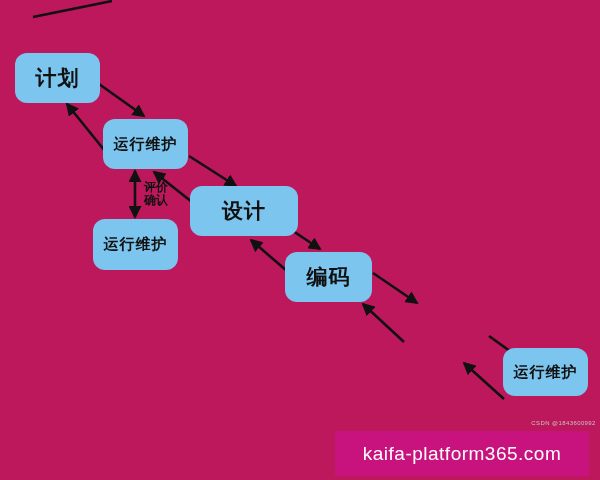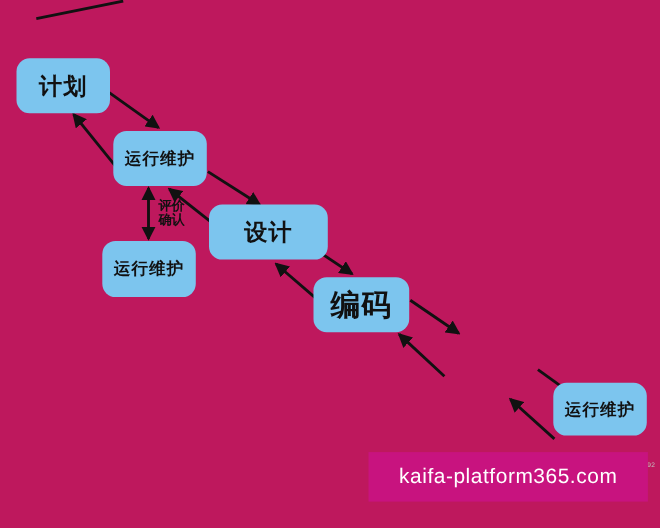--- a/index.html
+++ b/index.html
@@ -12,21 +12,21 @@
   .node{
     position:absolute;display:flex;align-items:center;justify-content:center;
     border-radius:12px;font-weight:bold;letter-spacing:1px;box-sizing:border-box;
   }
   .edge-label{
     position:absolute;font-size:12px;font-weight:bold;line-height:13px;
     text-align:center;white-space:nowrap;
   }
   .edge-label span{display:block;}
   .banner{
-    position:absolute;left:335px;top:411px;width:254px;height:45px;
+    position:absolute;left:335px;top:431px;width:254px;height:45px;
     display:flex;align-items:center;justify-content:center;
     font-size:19px;letter-spacing:.5px;
   }
   .watermark{
     position:absolute;right:4px;top:420px;font-size:7px;
     transform:scale(.85);transform-origin:right top;letter-spacing:.5px;
   }
 </style>
 </head>
 <body>
@@ -58,21 +58,21 @@
     </div>
   <div class="node" style="background: rgb(124, 197, 238); color: rgb(17, 17, 17); left: 103px; top: 119px; width: 85px; height: 50px; font-size: 15px;">
       <span>运行维护</span>
     </div>
   <div class="node" style="background: rgb(124, 197, 238); color: rgb(17, 17, 17); left: 93px; top: 219px; width: 85px; height: 51px; font-size: 15px;">
       <span>运行维护</span>
     </div>
   <div class="node" style="background: rgb(124, 197, 238); color: rgb(17, 17, 17); left: 190px; top: 186px; width: 108px; height: 50px; font-size: 21px;">
       <span>设计</span>
     </div>
-  <div class="node" style="background: rgb(124, 197, 238); color: rgb(17, 17, 17); left: 285px; top: 252px; width: 87px; height: 50px; font-size: 27px;">
+  <div class="node" style="background: rgb(124, 197, 238); color: rgb(17, 17, 17); left: 285px; top: 252px; width: 87px; height: 50px; font-size: 21px;">
       <span>编码</span>
     </div>
   <div class="node" style="background: rgb(124, 197, 238); color: rgb(17, 17, 17); left: 503px; top: 348px; width: 85px; height: 48px; font-size: 15px;">
       <span>运行维护</span>
     </div>
 
   <div class="edge-label" style="color: rgb(17, 17, 17); left: 100px; top: 181px; width: 32px; margin-left: 40px;">
     <span>评价</span>
     <span>确认</span>
   </div>

